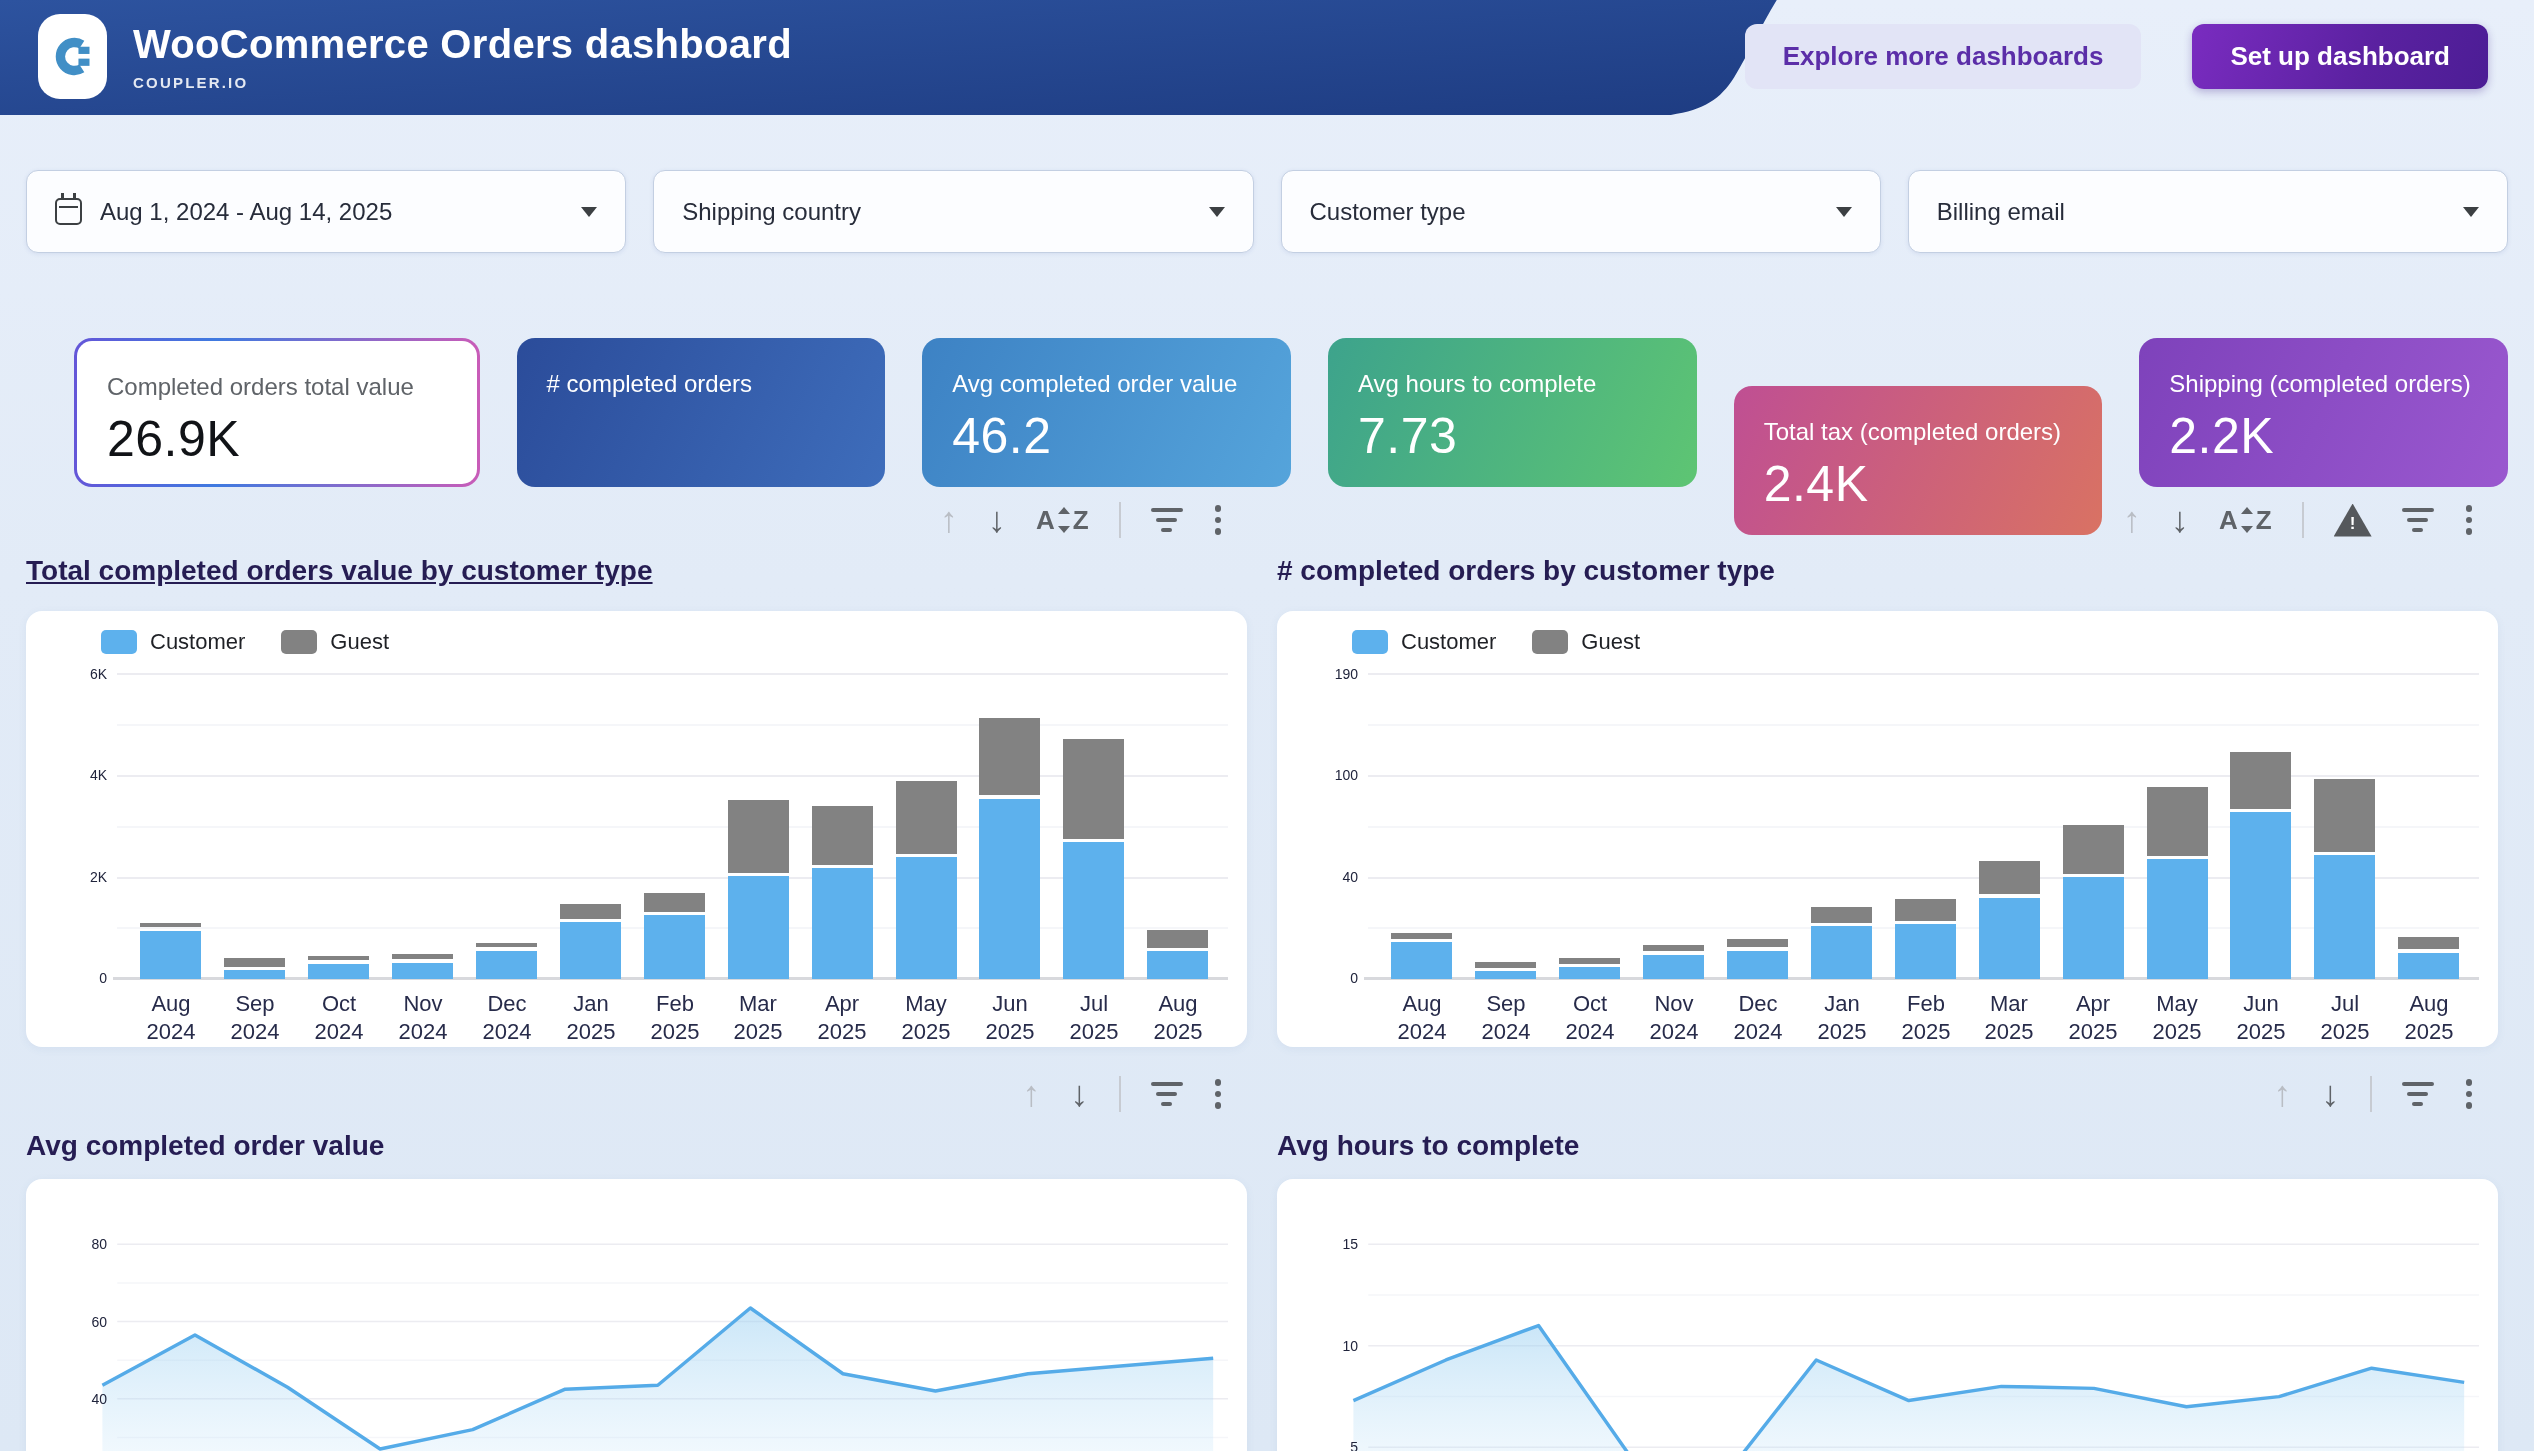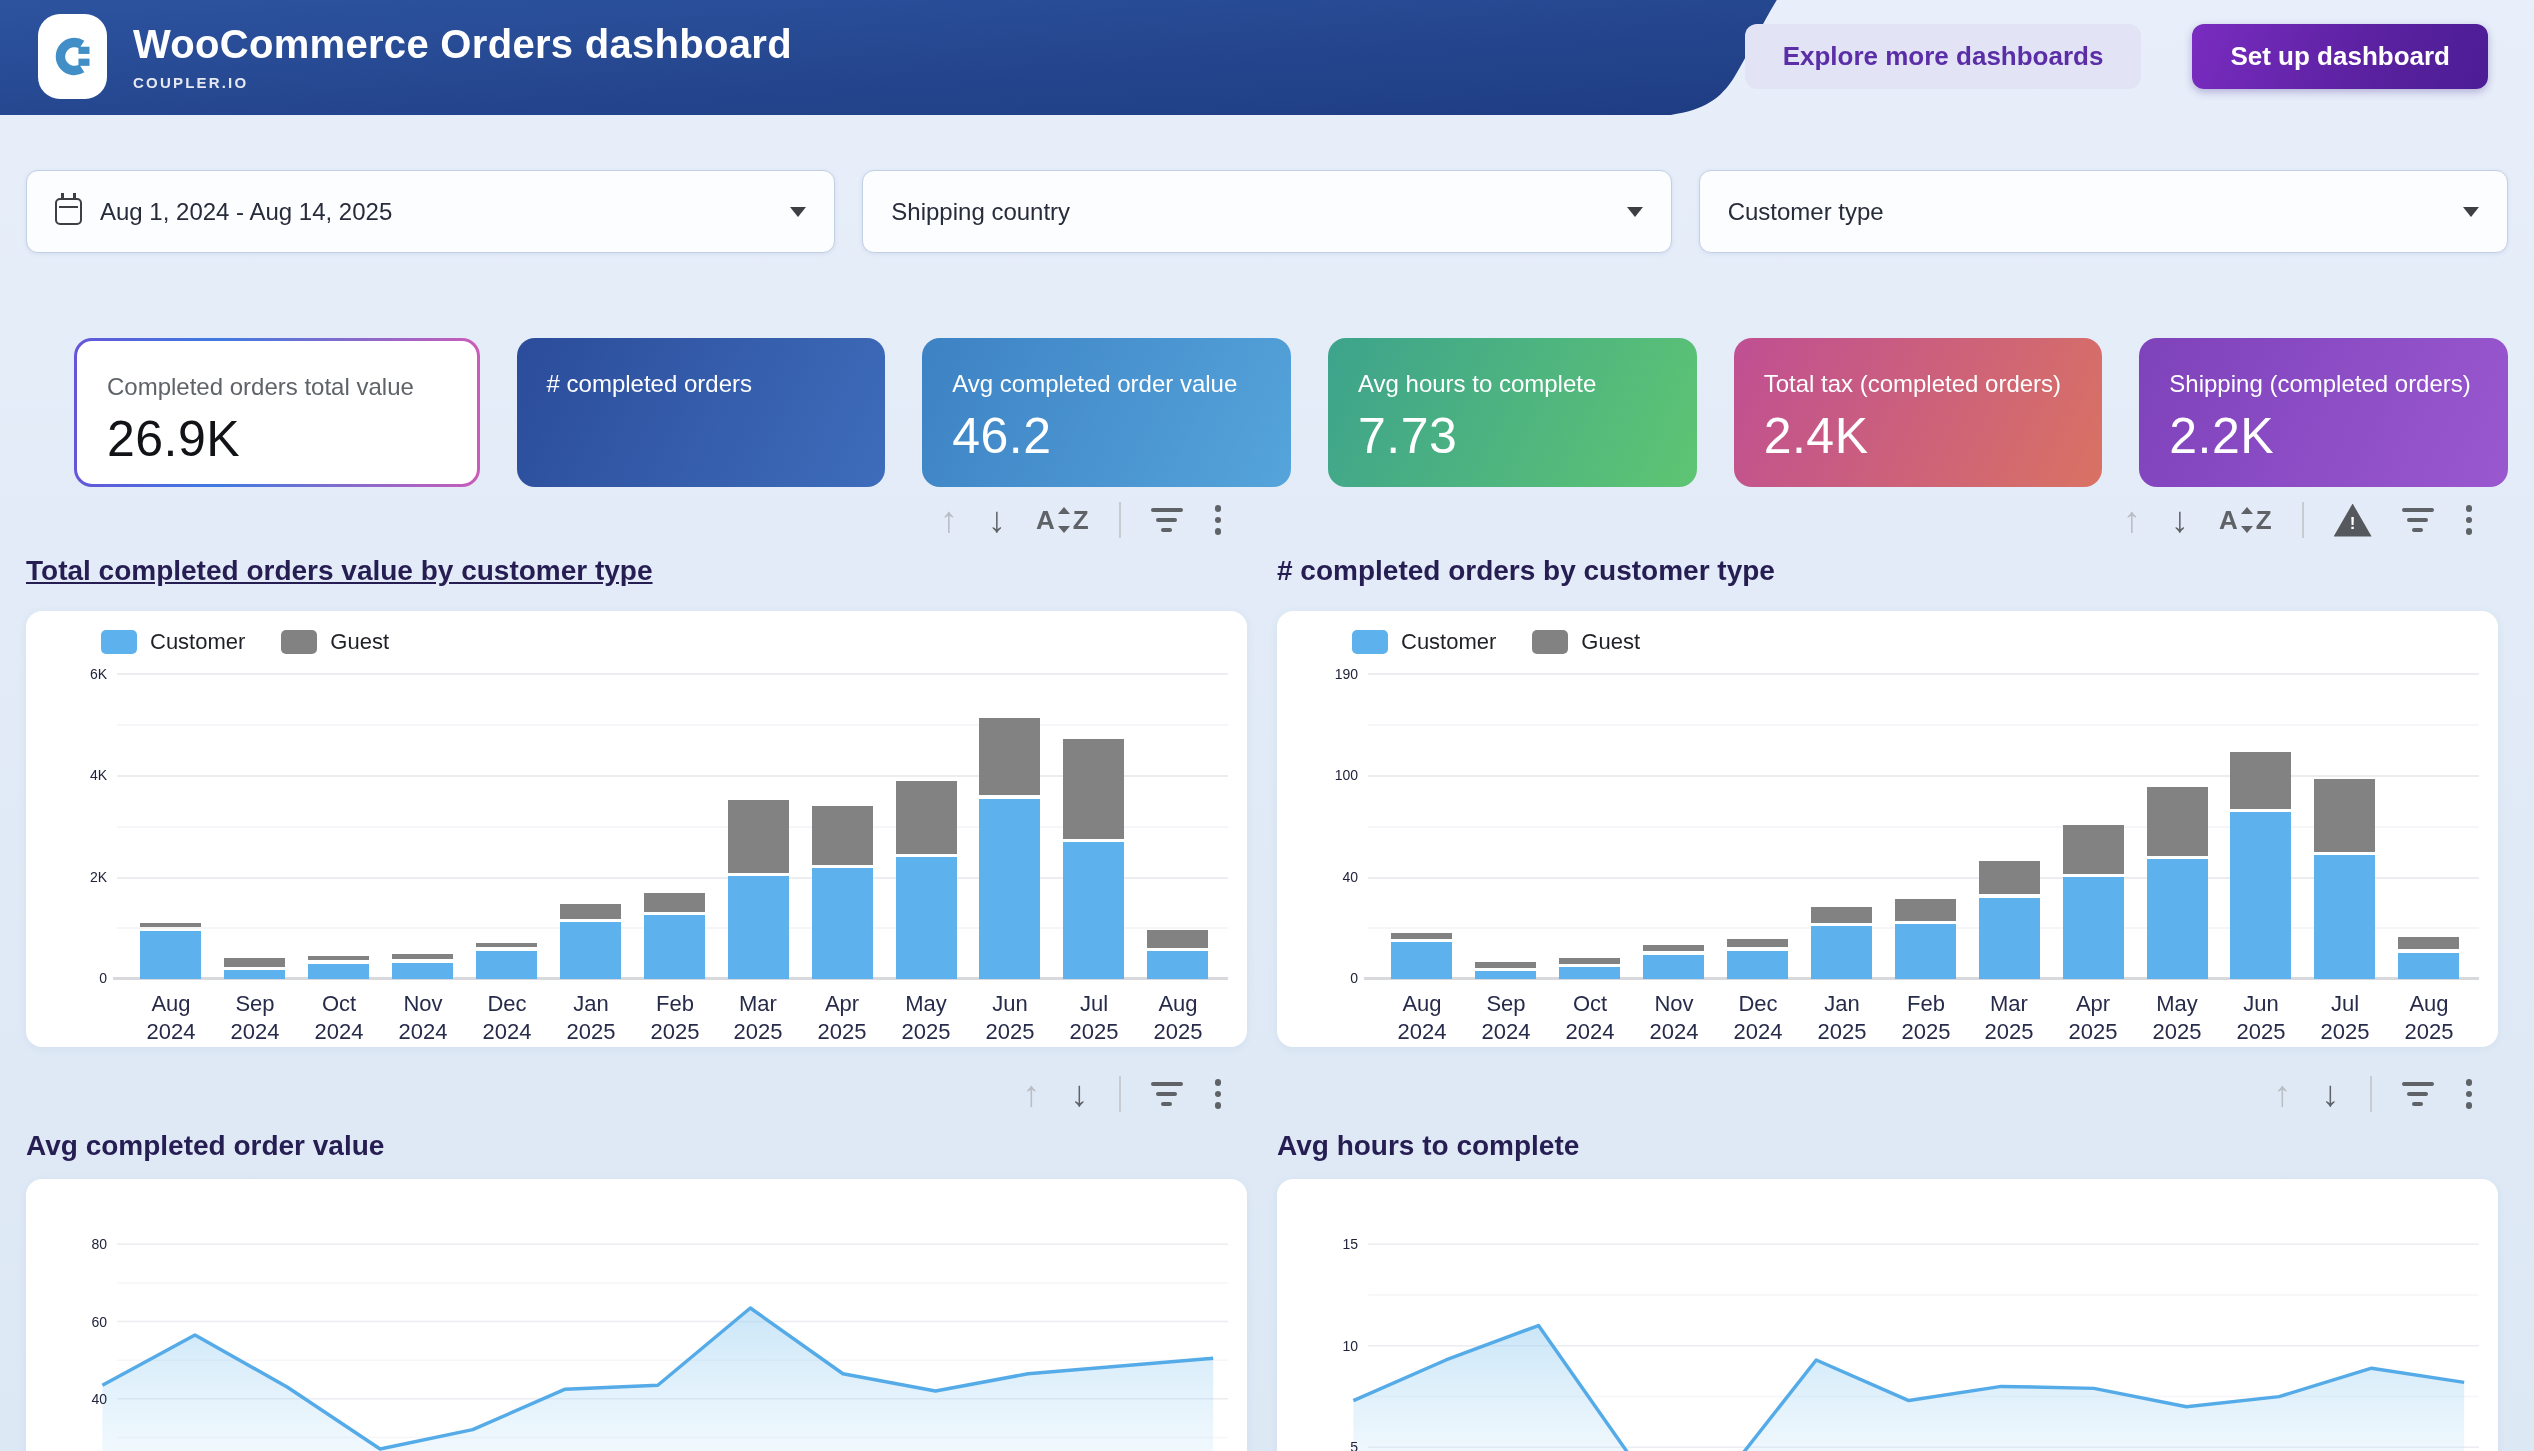--- a/index.html
+++ b/index.html
@@ -38,21 +38,21 @@
   .kpi-label { font-size:24px; }
   .kpi-value { font-size:50px; margin-top:9px; letter-spacing:0.5px; }
   .kpi-light { flex:1.1; background:linear-gradient(#ffffff,#ffffff) padding-box,
                linear-gradient(90deg,#6456d8 0%, #3f7ae0 35%, #c95cb8 100%) border-box;
                border:3px solid transparent; }
   .kpi-light .kpi-label { color:#5f6368; }
   .kpi-light .kpi-value { color:#111317; }
   .kpi-2 { background:linear-gradient(115deg,#2b4c9a 0%, #3e6dbb 100%); }
   .kpi-3 { background:linear-gradient(115deg,#3d82c4 0%, #55a4db 100%); }
   .kpi-4 { background:linear-gradient(115deg,#3da38c 0%, #5ec573 100%); }
-  .kpi-5 { background:linear-gradient(115deg,#bf4f93 0%, #d97263 100%); }
+  .kpi-5 { background:linear-gradient(115deg,#bf4f93 0%, #d97263 100%);margin-top:48px; }
   .kpi-6 { background:linear-gradient(115deg,#7e42bb 0%, #9a58cf 100%); }
 
   
   .toolbar { position:absolute; width:1221px; height:44px; display:flex; align-items:center; justify-content:flex-end; gap:30px; padding-right:24px; }
   .tb-icon { font-size:36px; color:#5f6368; line-height:1; cursor:pointer; }
   .tb-icon.disabled { color:#b9bdc4; }
   .tb-az { display:flex; align-items:center; color:#5f6368; font-size:26px; font-weight:bold; cursor:pointer; }
   .updn { display:flex; flex-direction:column; align-items:center; gap:12px; margin:0 3px; }
   .tri-up { width:0; height:0; border-left:6px solid transparent; border-right:6px solid transparent; border-bottom:7px solid #5f6368; }
   .tri-dn { width:0; height:0; border-left:6px solid transparent; border-right:6px solid transparent; border-top:7px solid #5f6368; }
@@ -123,20 +123,24 @@
         </span>
       <span class="filter-label">Aug 1, 2024 - Aug 14, 2025</span>
       <span class="caret"></span>
     </div>
     <div class="filter">
       <span class="filter-label">Shipping country</span>
       <span class="caret"></span>
     </div>
     <div class="filter">
       <span class="filter-label">Customer type</span>
+      <span class="caret"></span>
+    </div>
+    <div class="filter">
+      <span class="filter-label">Billing email</span>
       <span class="caret"></span>
     </div>
   </div>
 
   <div class="kpis">
     <div class="kpi kpi-light">
       <div class="kpi-label">Completed orders total value</div>
       <div class="kpi-value">26.9K</div>
     </div>
     <div class="kpi kpi-2">

